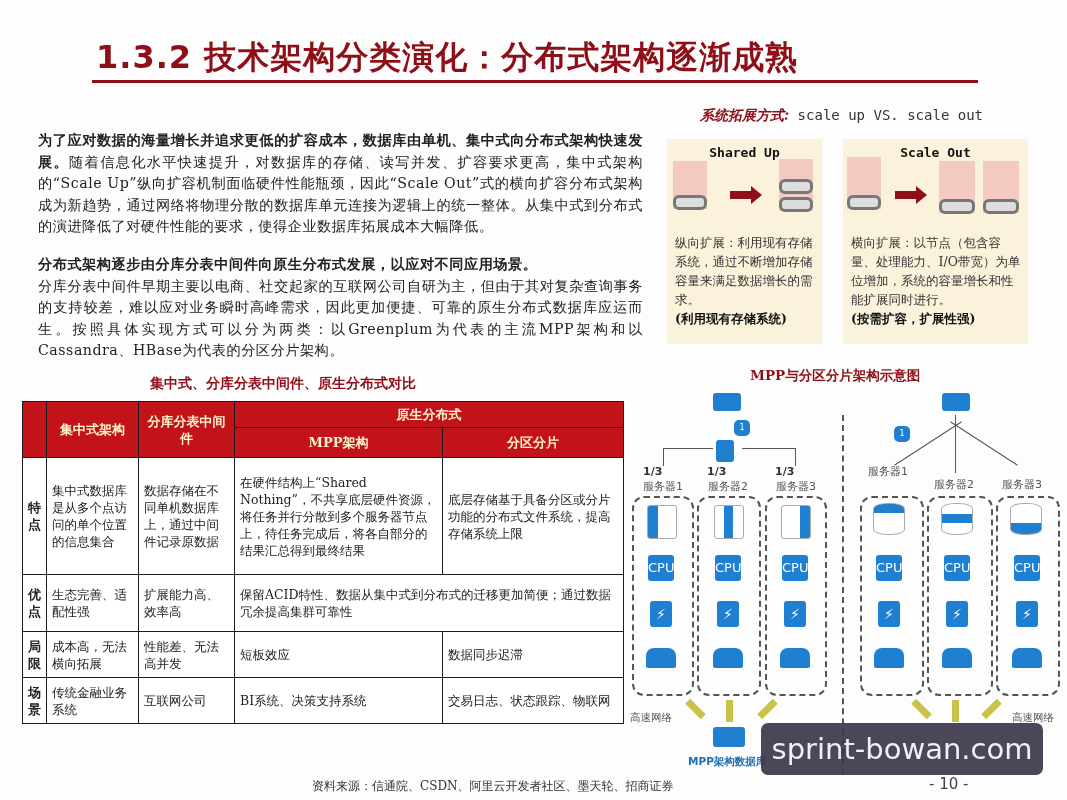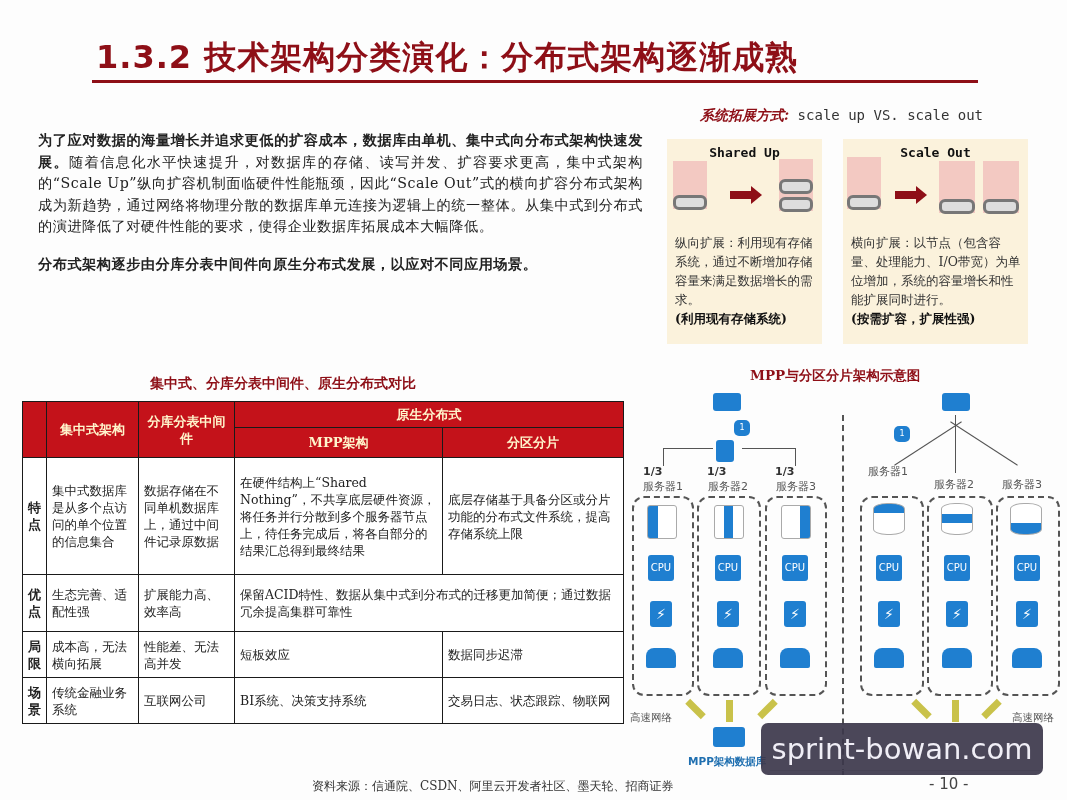--- a/index.html
+++ b/index.html
@@ -31,21 +31,21 @@
   .scale-panel .desc { position: absolute; left: 8px; top: 94px; right: 4px; font-size: 12.5px; line-height: 19px; color: #333; }
   .scale-panel .desc b { color: #111; }
   .drum { position: absolute; background: #f3c9c2; }
   .disk { position: absolute; height: 15px; border: 3px solid #777; border-radius: 6px; background: #ddd; }
   .arrow-red { position: absolute; height: 8px; background: #8e0f17; }
   .arrow-red::after { content: ""; position: absolute; right: -10px; top: -5px; border-left: 11px solid #8e0f17; border-top: 9px solid transparent; border-bottom: 9px solid transparent; }
 
   .diag-title { position: absolute; left: 750px; top: 367px; font-size: 13.5px; color: #8e0f17; font-weight: bold; }
   .divider-dash { position: absolute; left: 842px; top: 415px; height: 360px; border-left: 2px dashed #555; }
   .node-box { position: absolute; border: 2px dashed #555; border-radius: 12px; }
-  .icon-blue { position: absolute; background: #1f7fd0; border-radius: 3px; color: #fff; font-size: 10px; font-family: "DejaVu Sans", sans-serif; text-align: center; }
+  .icon-blue { position: absolute; background: #1f7fd0; border-radius: 3px; color: #fff; font-size: 13px; font-family: "DejaVu Sans", sans-serif; text-align: center; }
   .srv-label { position: absolute; font-size: 11px; color: #555; font-family: "DejaVu Sans", sans-serif; }
   .frac { position: absolute; font-size: 11px; font-weight: bold; color: #333; font-family: "DejaVu Sans", sans-serif; }
   .net-label { position: absolute; font-size: 10.5px; color: #555; font-family: "DejaVu Sans", sans-serif; }
   .db-label { position: absolute; font-size: 10.5px; color: #1f6fb0; font-weight: bold; font-family: "DejaVu Sans", sans-serif; }
   .yarrow { position: absolute; width: 7px; height: 22px; background: #c9c24a; }
   .line { position: absolute; background: #555; }
 
   .source { position: absolute; left: 312px; top: 778px; font-size: 12px; color: #333; }
   .pageno { position: absolute; left: 929px; top: 775px; font-size: 15px; color: #444; font-family: "DejaVu Sans", sans-serif; }
   .footer-rule { position: absolute; left: 770px; top: 770px; width: 270px; height: 1px; background: #bbb; }
@@ -53,21 +53,21 @@
   .watermark { position: absolute; left: 761px; top: 723px; width: 282px; height: 52px; background: rgba(60,55,75,0.92); border-radius: 7px; color: #f0eef6; font-family: "DejaVu Sans", sans-serif; font-size: 29px; line-height: 52px; text-align: center; }
 </style>
 </head>
 <body>
 
 <div class="title">1.3.2 技术架构分类演化：分布式架构逐渐成熟</div>
 <div class="title-rule"></div>
 
 <div class="para p1"><b>为了应对数据的海量增长并追求更低的扩容成本，数据库由单机、集中式向分布式架构快速发展。</b><span>随着信息化水平快速提升，对数据库的存储、读写并发、扩容要求更高，集中式架构的“Scale Up”纵向扩容机制面临硬件性能瓶颈，因此“Scale Out”式的横向扩容分布式架构成为新趋势，通过网络将物理分散的数据库单元连接为逻辑上的统一整体。从集中式到分布式的演进降低了对硬件性能的要求，使得企业数据库拓展成本大幅降低。</span></div>
 
-<div class="para p2"><b>分布式架构逐步由分库分表中间件向原生分布式发展，以应对不同应用场景。</b><br></div>
+<div class="para p2"><b>分布式架构逐步由分库分表中间件向原生分布式发展，以应对不同应用场景。</b><br><span>分库分表中间件早期主要以电商、社交起家的互联网公司自研为主，但由于其对复杂查询事务的支持较差，难以应对业务瞬时高峰需求，因此更加便捷、可靠的原生分布式数据库应运而生。按照具体实现方式可以分为两类：以Greenplum为代表的主流MPP架构和以Cassandra、HBase为代表的分区分片架构。</span></div>
 
 <div class="table-caption">集中式、分库分表中间件、原生分布式对比</div>
 
 <table class="cmp">
   <tbody>
       <tr style="height:26px">
     <th rowspan="2" style="width:24px"></th>
     <th rowspan="2" style="width:92px">集中式架构</th>
     <th rowspan="2" style="width:96px">分库分表中间件</th>
     <th colspan="2">原生分布式</th>

